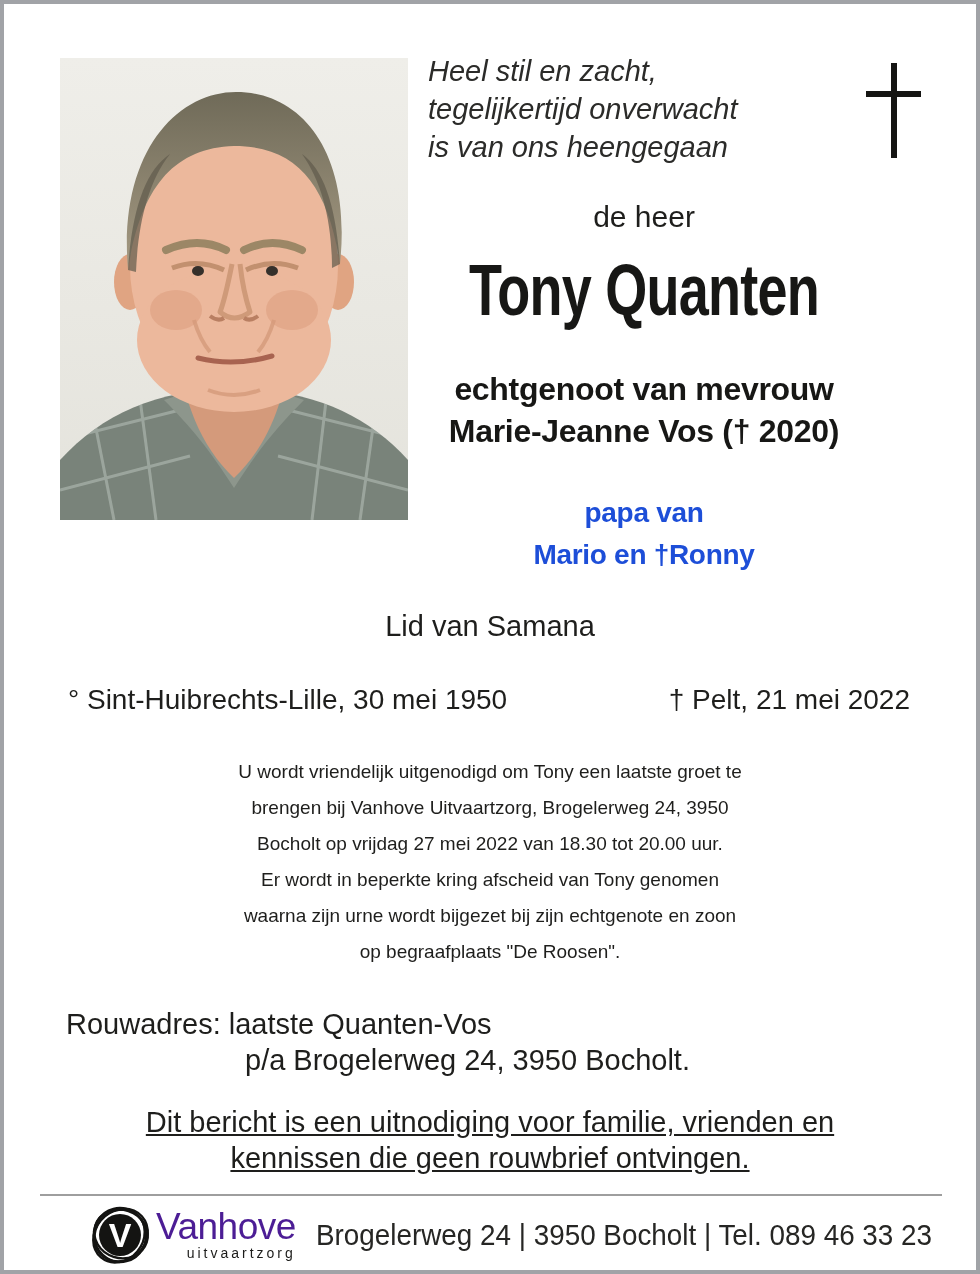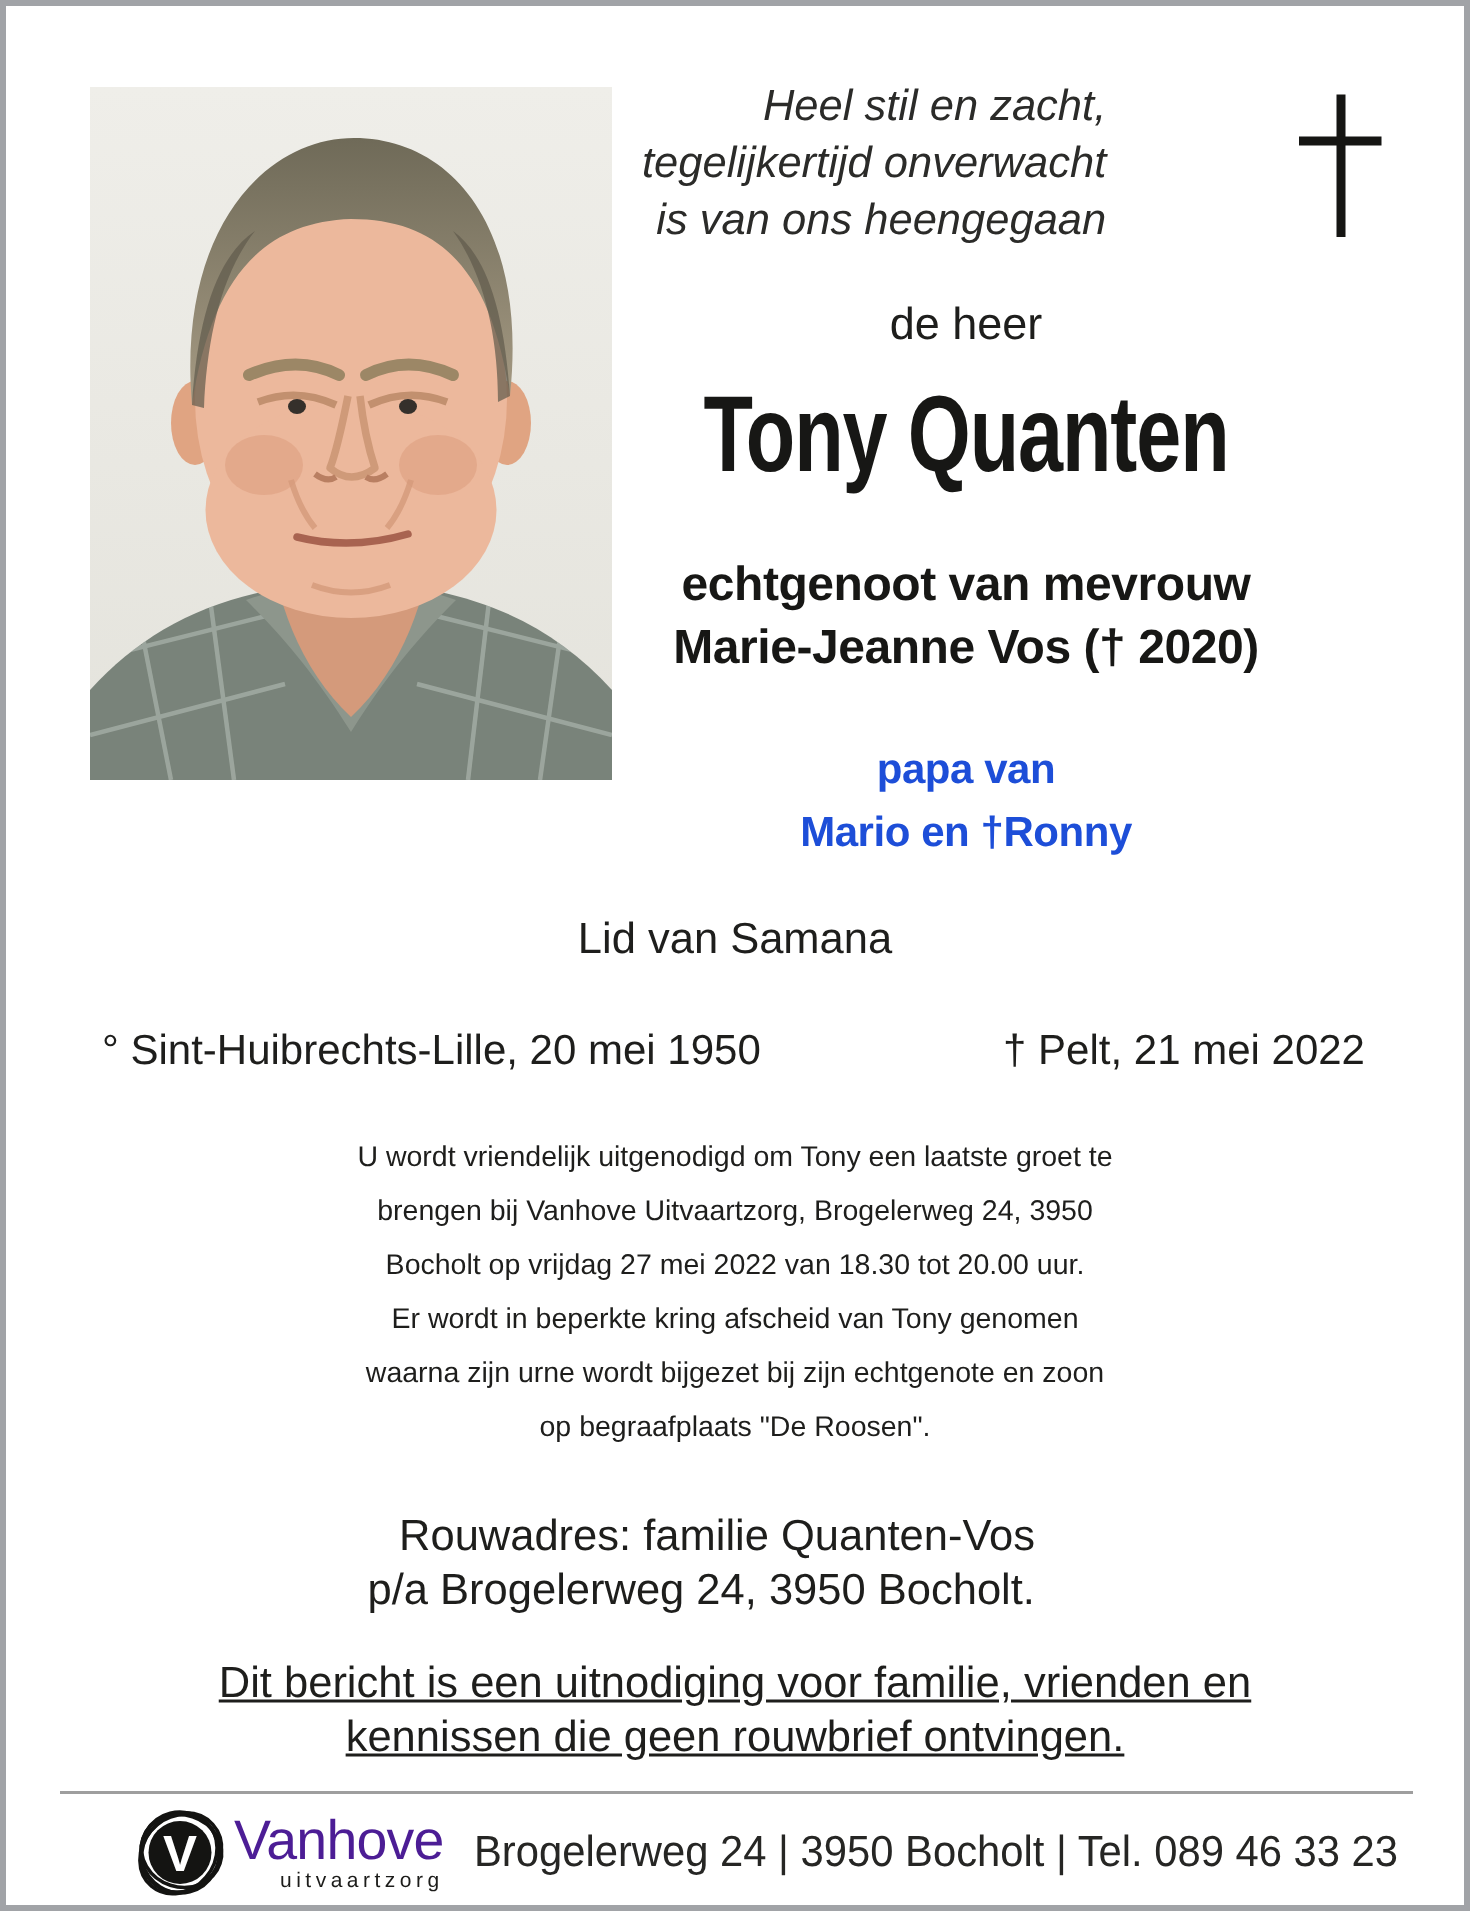--- a/index.html
+++ b/index.html
@@ -6,21 +6,21 @@
   .card{
     position:relative;
     width:980px;height:1274px;
     box-sizing:border-box;
     background:#ffffff;
     border:4px solid #a1a3a7;
     font-family:"Liberation Sans", sans-serif;
     color:#1e1e1c;
     overflow:hidden;
   }
-  .abs{position:absolute;text-align:right;}
+  .abs{position:absolute;}
   
   .photo{left:56px;top:54px;width:348px;height:462px;}
   .photo svg{display:block;width:100%;height:100%;}
   
   .opening{left:424px;top:48px;font-style:italic;font-size:29px;line-height:38px;color:#2b2b29;}
   
   .cross{left:862px;top:59px;width:55px;height:95px;}
   .cross .vbar{position:absolute;left:25px;top:0;width:6px;height:95px;background:#151513;}
   .cross .hbar{position:absolute;left:0;top:28px;width:55px;height:6px;background:#151513;}
   
@@ -137,35 +137,35 @@
     <div>Marie-Jeanne Vos († 2020)</div>
   </div>
   <div class="abs rcol father">
     <div>papa van</div>
     <div>Mario en †Ronny</div>
   </div>
 
   <div class="abs membership">Lid van Samana</div>
 
   <div class="abs dates">
-    <span>° Sint-Huibrechts-Lille, 20 mei 1950</span>
+    <span>° Sint-Huibrechts-Lille, 30 mei 1950</span>
     <span>† Pelt, 21 mei 2022</span>
   </div>
 
   <div class="abs invitation">
     <div>U wordt vriendelijk uitgenodigd om Tony een laatste groet te</div>
     <div>brengen bij Vanhove Uitvaartzorg, Brogelerweg 24, 3950</div>
     <div>Bocholt op vrijdag 27 mei 2022 van 18.30 tot 20.00 uur.</div>
     <div>Er wordt in beperkte kring afscheid van Tony genomen</div>
     <div>waarna zijn urne wordt bijgezet bij zijn echtgenote en zoon</div>
     <div>op begraafplaats "De Roosen".</div>
   </div>
 
   <div class="abs rouwadres">
-    <div>Rouwadres: familie Quanten-Vos</div>
+    <div>Rouwadres: laatste Quanten-Vos</div>
     <div class="indent">p/a Brogelerweg 24, 3950 Bocholt.</div>
   </div>
 
   <div class="abs notice">
     <div>Dit bericht is een uitnodiging voor familie, vrienden en</div>
     <div>kennissen die geen rouwbrief ontvingen.</div>
   </div>
 
   <div class="abs rule"></div>
   <div class="abs footer">

